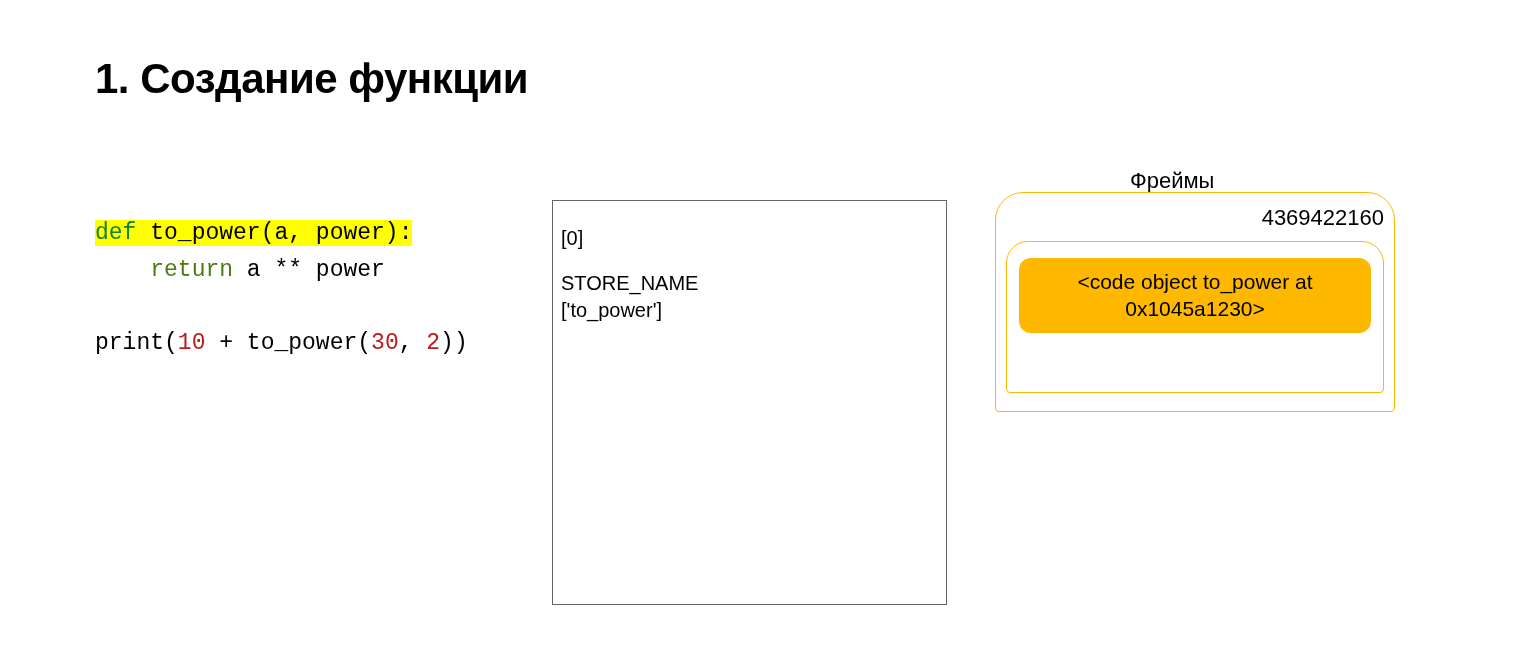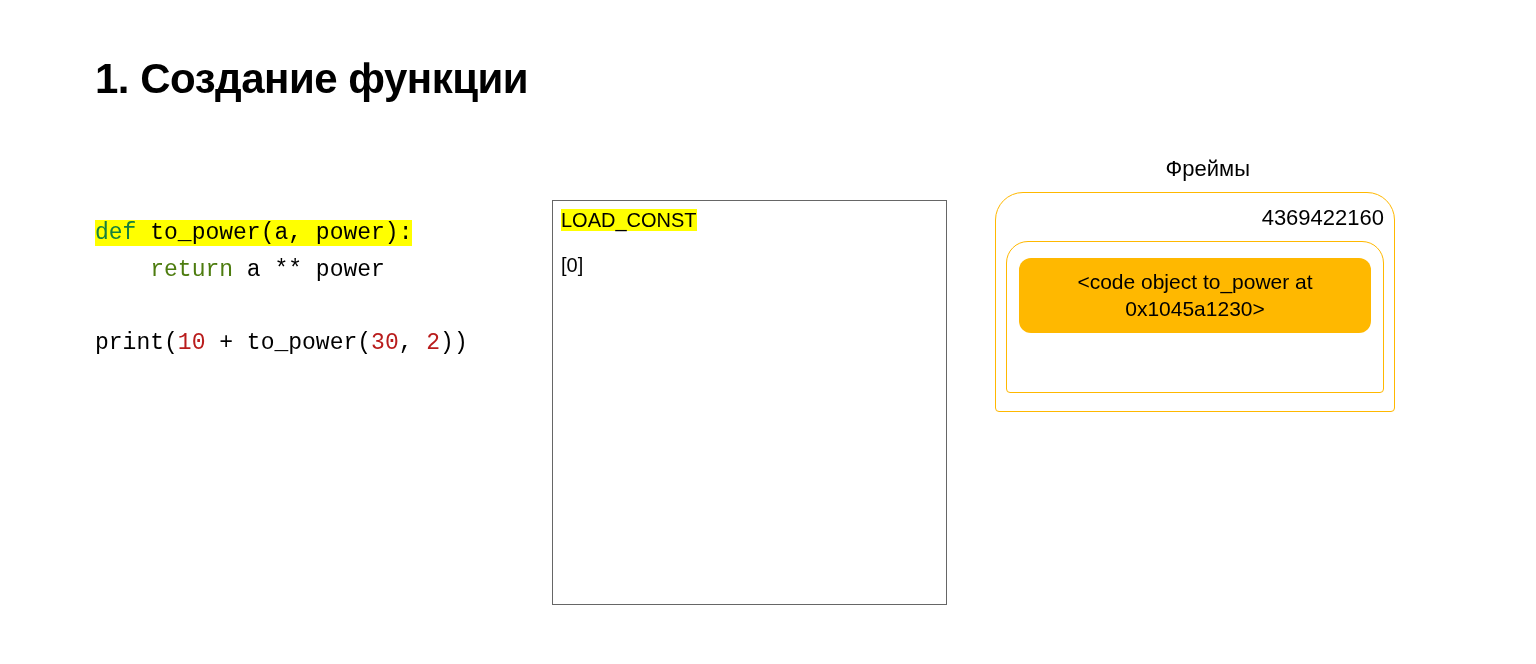--- a/index.html
+++ b/index.html
@@ -48,24 +48,24 @@
       padding: 6px 8px;
       font-size: 20px;
       line-height: 1.35;
     }
     .bc-line { margin-bottom: 0px; }
     .bc-highlight { background: #ffff00; display: inline; }
     .bc-spacer { height: 18px; }
 
     .frames-label {
       position: absolute;
-      top: 156px;
+      top: 168px;
       left: 1130px;
       font-size: 22px;
-      text-align: right;
+      text-align: left;
       width: 120px;
     }
 
     .frame-outer {
       position: absolute;
       top: 192px;
       left: 995px;
       width: 400px;
       height: 220px;
       border: 1.5px solid #ffb800;
@@ -96,24 +96,25 @@
 <body>
 
 <h1 class="title">1. Создание функции</h1>
 
 <div class="code-block"><span class="hl-yellow"><span class="kw-def">def</span><span> to_power(a, power)</span></span><span class="hl-yellow">:</span>
     <span class="kw-return">return</span><span> a ** power</span>
 
 <span>print(</span><span class="num">10</span><span> + to_power(</span><span class="num">30</span><span>, </span><span class="num">2</span><span>))</span></div>
 
 <div class="bytecode-box">
-  <div class="bc-line"><span class="bc-highlight">LOAD_CONST</span></div>
   <div class="bc-spacer"></div>
   <div class="bc-line">[0]</div>
   <div class="bc-spacer"></div>
+  <div class="bc-line">STORE_NAME</div>
+  <div class="bc-line">['to_power']</div>
 </div>
 
 <div class="frames-label">Фреймы</div>
 
 <div class="frame-outer">
   <div class="frame-id">4369422160</div>
   <div class="frame-inner">
     <div class="stack-item">&lt;code object to_power at 0x1045a1230&gt;</div>
   </div>
 </div>

